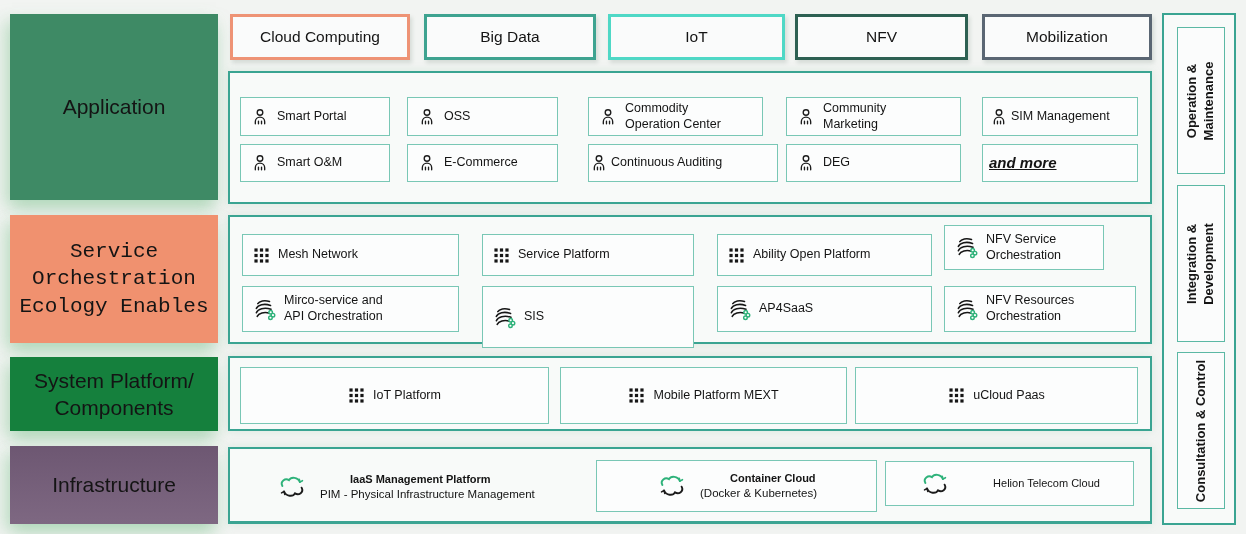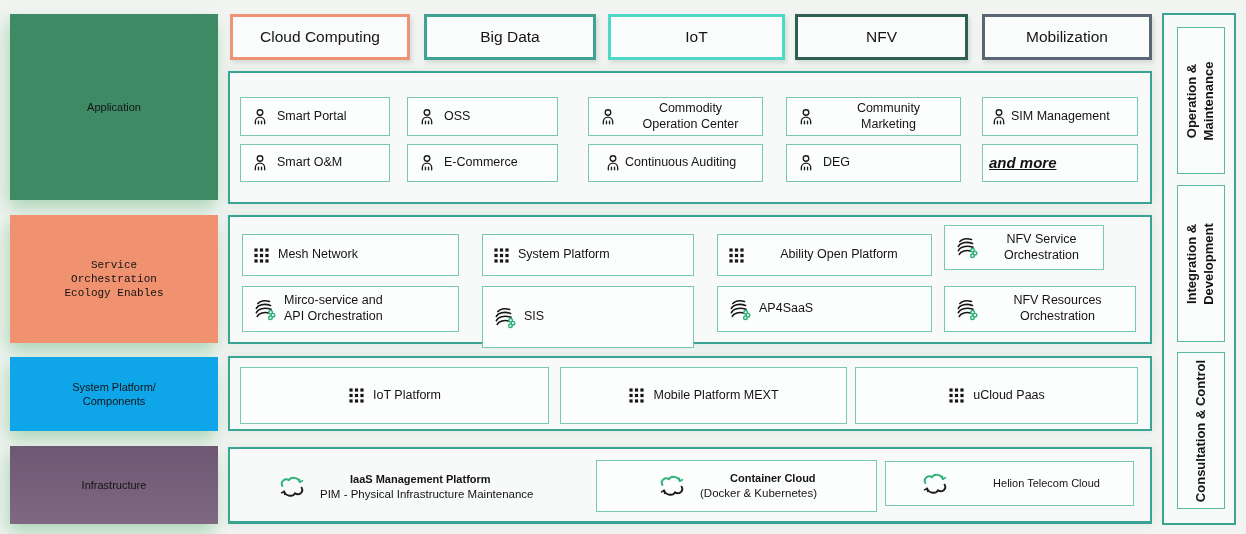--- a/index.html
+++ b/index.html
@@ -5,21 +5,21 @@
   html,body{margin:0;padding:0;background:#e9ede9;}
   *{box-sizing:border-box;}
   .stage{
     position:relative;width:1246px;height:534px;background:#f2f4f2;
     font-family:"Liberation Sans","DejaVu Sans",sans-serif;color:#141414;
     overflow:hidden;
   }
   
   .leftbox{
     position:absolute;left:10px;width:208px;display:flex;align-items:center;justify-content:center;
-    text-align:center;font-size:11px;line-height:1.3;white-space:pre-line;padding:6px;
+    text-align:center;font-size:21px;line-height:1.3;white-space:pre-line;padding:6px;
     box-shadow:0 10px 16px -2px rgba(144,200,158,.55),-8px 6px 14px rgba(170,215,180,.40);
   }
   
   .cat{
     position:absolute;top:14px;height:46px;background:#fafbfb;border:3.5px solid;
     display:flex;align-items:center;justify-content:center;font-size:15.5px;
     box-shadow:2px 3px 4px rgba(110,130,120,.22);
   }
   
   .panel{
@@ -27,21 +27,21 @@
     box-shadow:0 0 8px rgba(150,200,170,.25);
   }
   .panel.thickbottom{border-bottom-width:3px;}
   
   .item{
     position:absolute;background:#fcfdfd;border:1.5px solid #79c7b5;
     display:flex;align-items:center;gap:8px;padding:2px 6px 2px 10px;
     font-size:12.5px;line-height:1.25;
   }
   .item .lbl{white-space:pre-line;}
-  .item.center-text .lbl{flex:1;text-align:center;}
+  .item.center-text .lbl{flex:1;text-align:left;}
   .item.centered{justify-content:center;padding-left:6px;}
   .item.more{padding-left:6px;}
   .item.more .lbl{font-style:italic;text-decoration:underline;font-weight:600;font-size:15px;}
   .ic{flex:0 0 auto;display:block;}
   
   .txt{display:flex;flex-direction:column;justify-content:center;text-align:left;}
   .t1{font-size:11px;font-weight:bold;line-height:1.25;padding-left:30px;}
   .t1.reg{font-weight:400;}
   .t2{font-size:11.5px;line-height:1.25;}
   .plain{
@@ -108,21 +108,21 @@
           <path stroke="#1c1c1c" stroke-width="1.5" d="M7.6 16.2 L5.2 17.5 M7.6 16.2 L8.2 18.9"></path>
         </g>
       </symbol>
     </defs>
   </svg>
 
   <div class="leftbox" style="top: 14px; height: 186px; background-color: rgb(62, 138, 101);">Application</div>
   <div class="leftbox" style="top: 215px; height: 128px; background-color: rgb(240, 145, 111); font-family: Liberation Mono, monospace;">Service
 Orchestration
 Ecology Enables</div>
-  <div class="leftbox" style="top: 357px; height: 74px; background-color: #0ea5e9;">System Platform/
+  <div class="leftbox" style="top: 357px; height: 74px; background-color: #15803d;">System Platform/
 Components</div>
   <div class="leftbox" style="top: 446px; height: 78px; background-image: linear-gradient(rgb(109, 87, 114), rgb(126, 104, 130)); background-color: rgb(116, 92, 119);">Infrastructure</div>
 
   <div class="cat" style="left: 230px; width: 180px; border-color: rgb(238, 147, 117);">
       <span>Cloud Computing</span>
     </div>
   <div class="cat" style="left: 424px; width: 172px; border-color: rgb(62, 163, 144);">
       <span>Big Data</span>
     </div>
   <div class="cat" style="left: 608px; width: 177px; border-color: rgb(79, 216, 198);">
@@ -173,21 +173,21 @@
           <use href="#sym-person"></use>
         </svg>
       <span class="lbl">Smart O&amp;M</span>
     </div>
     <div class="item" style="left:177px;top:71px;width:151px;height:38px">
       <svg class="ic" width="18" height="18">
           <use href="#sym-person"></use>
         </svg>
       <span class="lbl">E-Commerce</span>
     </div>
-    <div class="item" style="left:358px;top:71px;width:175px;height:38px;gap:3px;padding-left:15px">
+    <div class="item" style="left:358px;top:71px;width:190px;height:38px;gap:3px;padding-left:1px">
       <svg class="ic" width="18" height="18">
           <use href="#sym-person"></use>
         </svg>
       <span class="lbl">Continuous Auditing</span>
     </div>
     <div class="item" style="left:556px;top:71px;width:175px;height:38px">
       <svg class="ic" width="18" height="18">
           <use href="#sym-person"></use>
         </svg>
       <span class="lbl">DEG</span>
@@ -201,21 +201,21 @@
     <div class="item" style="left:12px;top:17px;width:217px;height:42px">
       <svg class="ic" width="17" height="17">
           <use href="#sym-grid"></use>
         </svg>
       <span class="lbl">Mesh Network</span>
     </div>
     <div class="item" style="left:252px;top:17px;width:212px;height:42px">
       <svg class="ic" width="17" height="17">
           <use href="#sym-grid"></use>
         </svg>
-      <span class="lbl">System Platform</span>
+      <span class="lbl">Service Platform</span>
     </div>
     <div class="item center-text" style="left:487px;top:17px;width:215px;height:42px">
       <svg class="ic" width="17" height="17">
           <use href="#sym-grid"></use>
         </svg>
       <span class="lbl">Ability Open Platform</span>
     </div>
     <div class="item center-text" style="left:714px;top:8px;width:160px;height:45px">
       <svg class="ic" width="23" height="23">
           <use href="#sym-orch"></use>
@@ -272,21 +272,21 @@
     </div>
   </div>
 
   <div class="panel thickbottom" style="top:447px;height:77px">
     <div class="plain" style="left:42px;top:13px;width:330px;height:50px">
       <svg class="ic" width="32" height="26">
           <use href="#sym-cloud"></use>
         </svg>
       <div class="txt">
         <div class="t1">IaaS Management Platform</div>
-        <div class="t2">PIM - Physical Infrastructure Maintenance</div>
+        <div class="t2">PIM - Physical Infrastructure Management</div>
       </div>
     </div>
     <div class="item centered" style="left:366px;top:11px;width:281px;height:52px;gap:12px">
       <svg class="ic" width="32" height="26">
           <use href="#sym-cloud"></use>
         </svg>
       <div class="txt">
         <div class="t1">Container Cloud</div>
         <div class="t2">(Docker &amp; Kubernetes)</div>
       </div>

